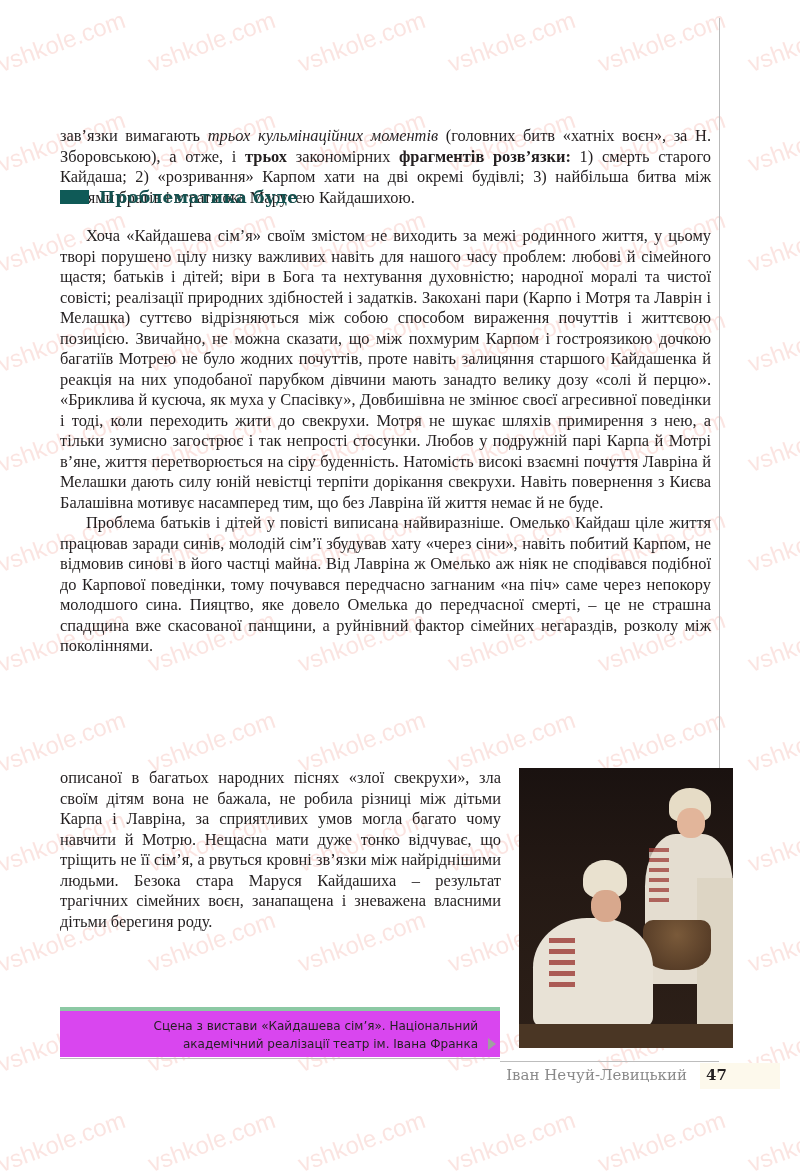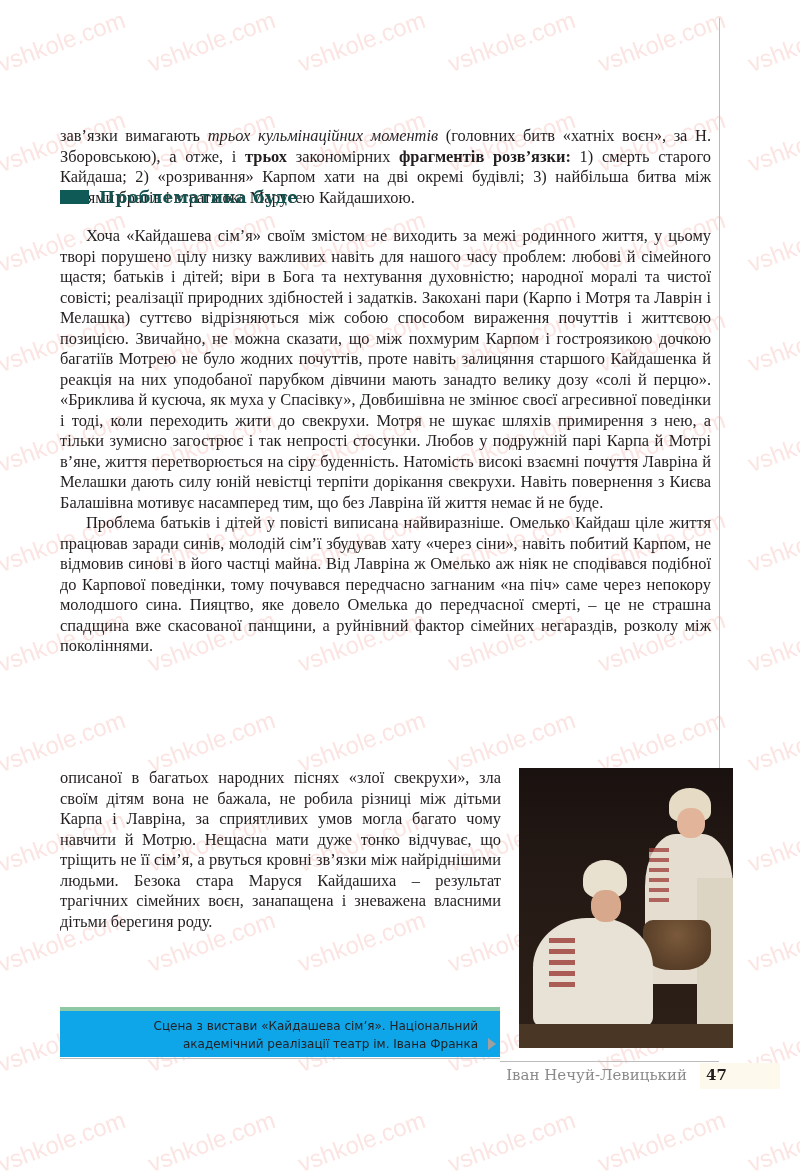--- a/index.html
+++ b/index.html
@@ -28,21 +28,21 @@
     .photo .fig1-body { position: absolute; left: 14px; top: 150px; width: 120px; height: 110px; background: #e8e2d6; border-radius: 45% 45% 10% 10%; }
     .photo .fig1-emb { position: absolute; left: 30px; top: 170px; width: 26px; height: 50px; background: repeating-linear-gradient(180deg, #9c3a35 0 5px, #e8e2d6 5px 11px); opacity: 0.8; }
     .photo .fig2-head { position: absolute; left: 150px; top: 20px; width: 42px; height: 34px; background: #e6dcc6; border-radius: 50% 50% 30% 30%; }
     .photo .fig2-face { position: absolute; left: 158px; top: 40px; width: 28px; height: 30px; background: #e2b59a; border-radius: 45%; }
     .photo .fig2-body { position: absolute; left: 126px; top: 66px; width: 88px; height: 150px; background: #e4ddd0; border-radius: 35% 35% 5% 5%; }
     .photo .fig2-emb { position: absolute; left: 130px; top: 80px; width: 20px; height: 60px; background: repeating-linear-gradient(180deg, #9c3a35 0 4px, #e4ddd0 4px 10px); opacity: 0.75; }
     .photo .pot { position: absolute; left: 124px; top: 152px; width: 68px; height: 50px; background: radial-gradient(ellipse at 50% 30%, #7a5a3a, #4a3220); border-radius: 10px 10px 40% 40%; }
     .photo .cloth { position: absolute; left: 178px; top: 110px; width: 36px; height: 160px; background: #ddd5c4; }
     .photo .floor { position: absolute; left: 0; bottom: 0; width: 214px; height: 24px; background: #4a3624; }
     .caption-rule-top { position: absolute; left: 60px; top: 1007px; width: 440px; height: 4px; background: #8cc9a4; }
-    .caption-box { position: absolute; left: 60px; top: 1011px; width: 440px; height: 46px; background: #0ea5e9; }
+    .caption-box { position: absolute; left: 60px; top: 1011px; width: 440px; height: 46px; background: #d946ef; }
     .caption { position: absolute; right: 22px; top: 6px; text-align: right; font-family: "DejaVu Sans", sans-serif; font-size: 12px; line-height: 18px; color: #231f20; }
     .caption-arrow { position: absolute; right: 4px; top: 27px; width: 0; height: 0; border-top: 6px solid transparent; border-bottom: 6px solid transparent; border-left: 8px solid #a0a0a0; }
     .caption-rule-bottom { position: absolute; left: 60px; top: 1058px; width: 440px; height: 1px; background: #bdbdbd; }
     .footer-rule { position: absolute; left: 500px; top: 1061px; width: 219px; height: 1px; background: #bdbdbd; }
     .footer-bg { position: absolute; left: 700px; top: 1063px; width: 80px; height: 26px; background: #fdf9ec; }
     .footer-author { position: absolute; right: 113px; top: 1066px; font-family: "DejaVu Serif", serif; font-size: 15px; color: #8a8a8a; }
     .footer-page { position: absolute; left: 706px; top: 1066px; font-family: "DejaVu Serif", serif; font-weight: bold; font-size: 15px; color: #231f20; }
   </style>
 </head>
 <body>

